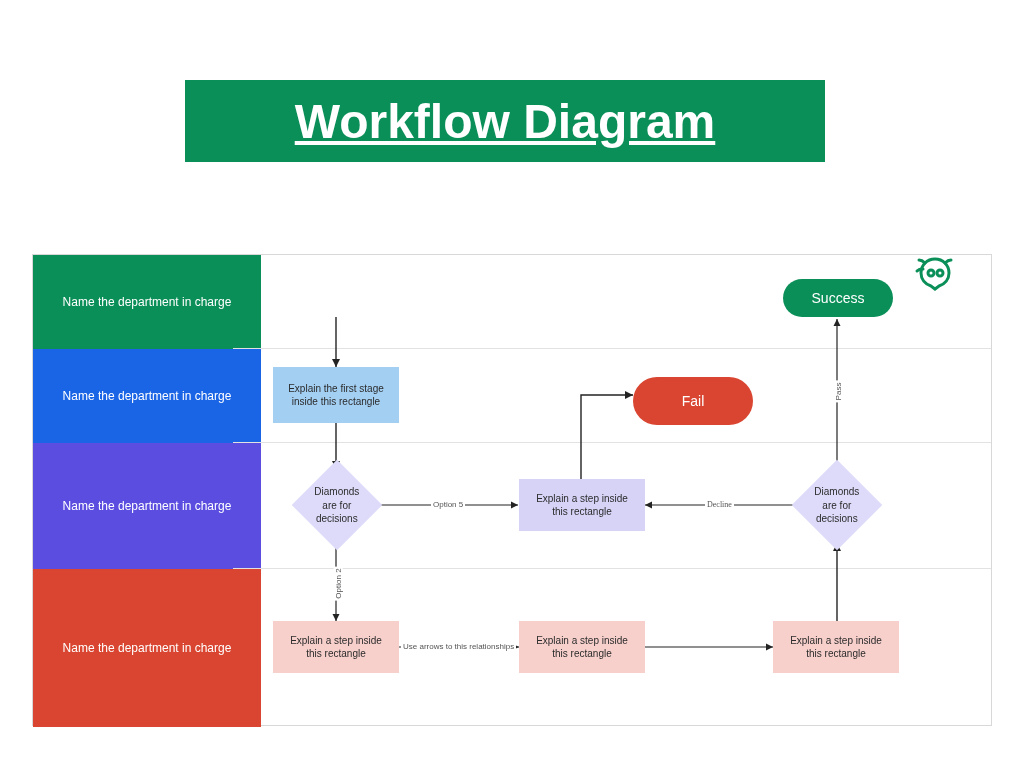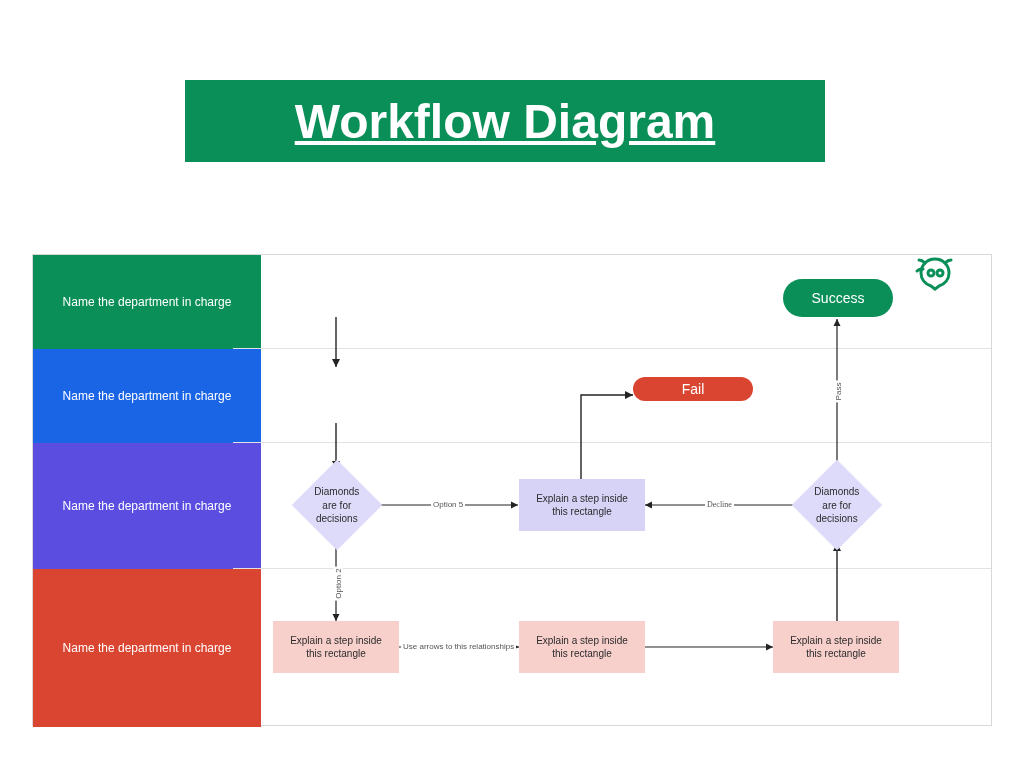--- a/index.html
+++ b/index.html
@@ -152,32 +152,33 @@
     <line x1="364" y1="392" x2="486" y2="392" stroke="#232323" stroke-width="1.2" marker-end="url(#ah)"></line>
 
     <line x1="612" y1="392" x2="740" y2="392" stroke="#232323" stroke-width="1.2" marker-end="url(#ah)"></line>
 
     <line x1="804" y1="366" x2="804" y2="288" stroke="#232323" stroke-width="1.4" marker-end="url(#ah)"></line>
 
     <line x1="804" y1="212" x2="804" y2="64" stroke="#232323" stroke-width="1.2" marker-end="url(#ah)"></line>
   </svg>
 
 
+  <div class="node rect-blue" style="left:240px; top:112px; width:126px; height:56px;">Explain the first stage inside this rectangle</div>
 
   <div class="node diamond" style="left:272px; top:218px; width:64px; height:64px;">
     <span>Diamonds are for decisions</span>
   </div>
 
   <div class="node rect-lav" style="left:486px; top:224px; width:126px; height:52px;">Explain a step inside this rectangle</div>
 
   <div class="node diamond" style="left:772px; top:218px; width:64px; height:64px;">
     <span>Diamonds are for decisions</span>
   </div>
 
-  <div class="node pill pill-red" style="left:600px; top:122px; width:120px; height:24px;">Fail</div>
+  <div class="node pill pill-red" style="left:600px; top:122px; width:120px; height:48px;">Fail</div>
 
   <div class="node pill pill-green" style="left:750px; top:24px; width:110px; height:38px;">Success</div>
 
   <div class="node rect-pink" style="left:240px; top:366px; width:126px; height:52px;">Explain a step inside this rectangle</div>
 
   <div class="node rect-pink" style="left:486px; top:366px; width:126px; height:52px;">Explain a step inside this rectangle</div>
 
   <div class="node rect-pink" style="left:740px; top:366px; width:126px; height:52px;">Explain a step inside this rectangle</div>
 
   <div class="edge-label" style="left:398px; top:245px;">Option 5</div>

